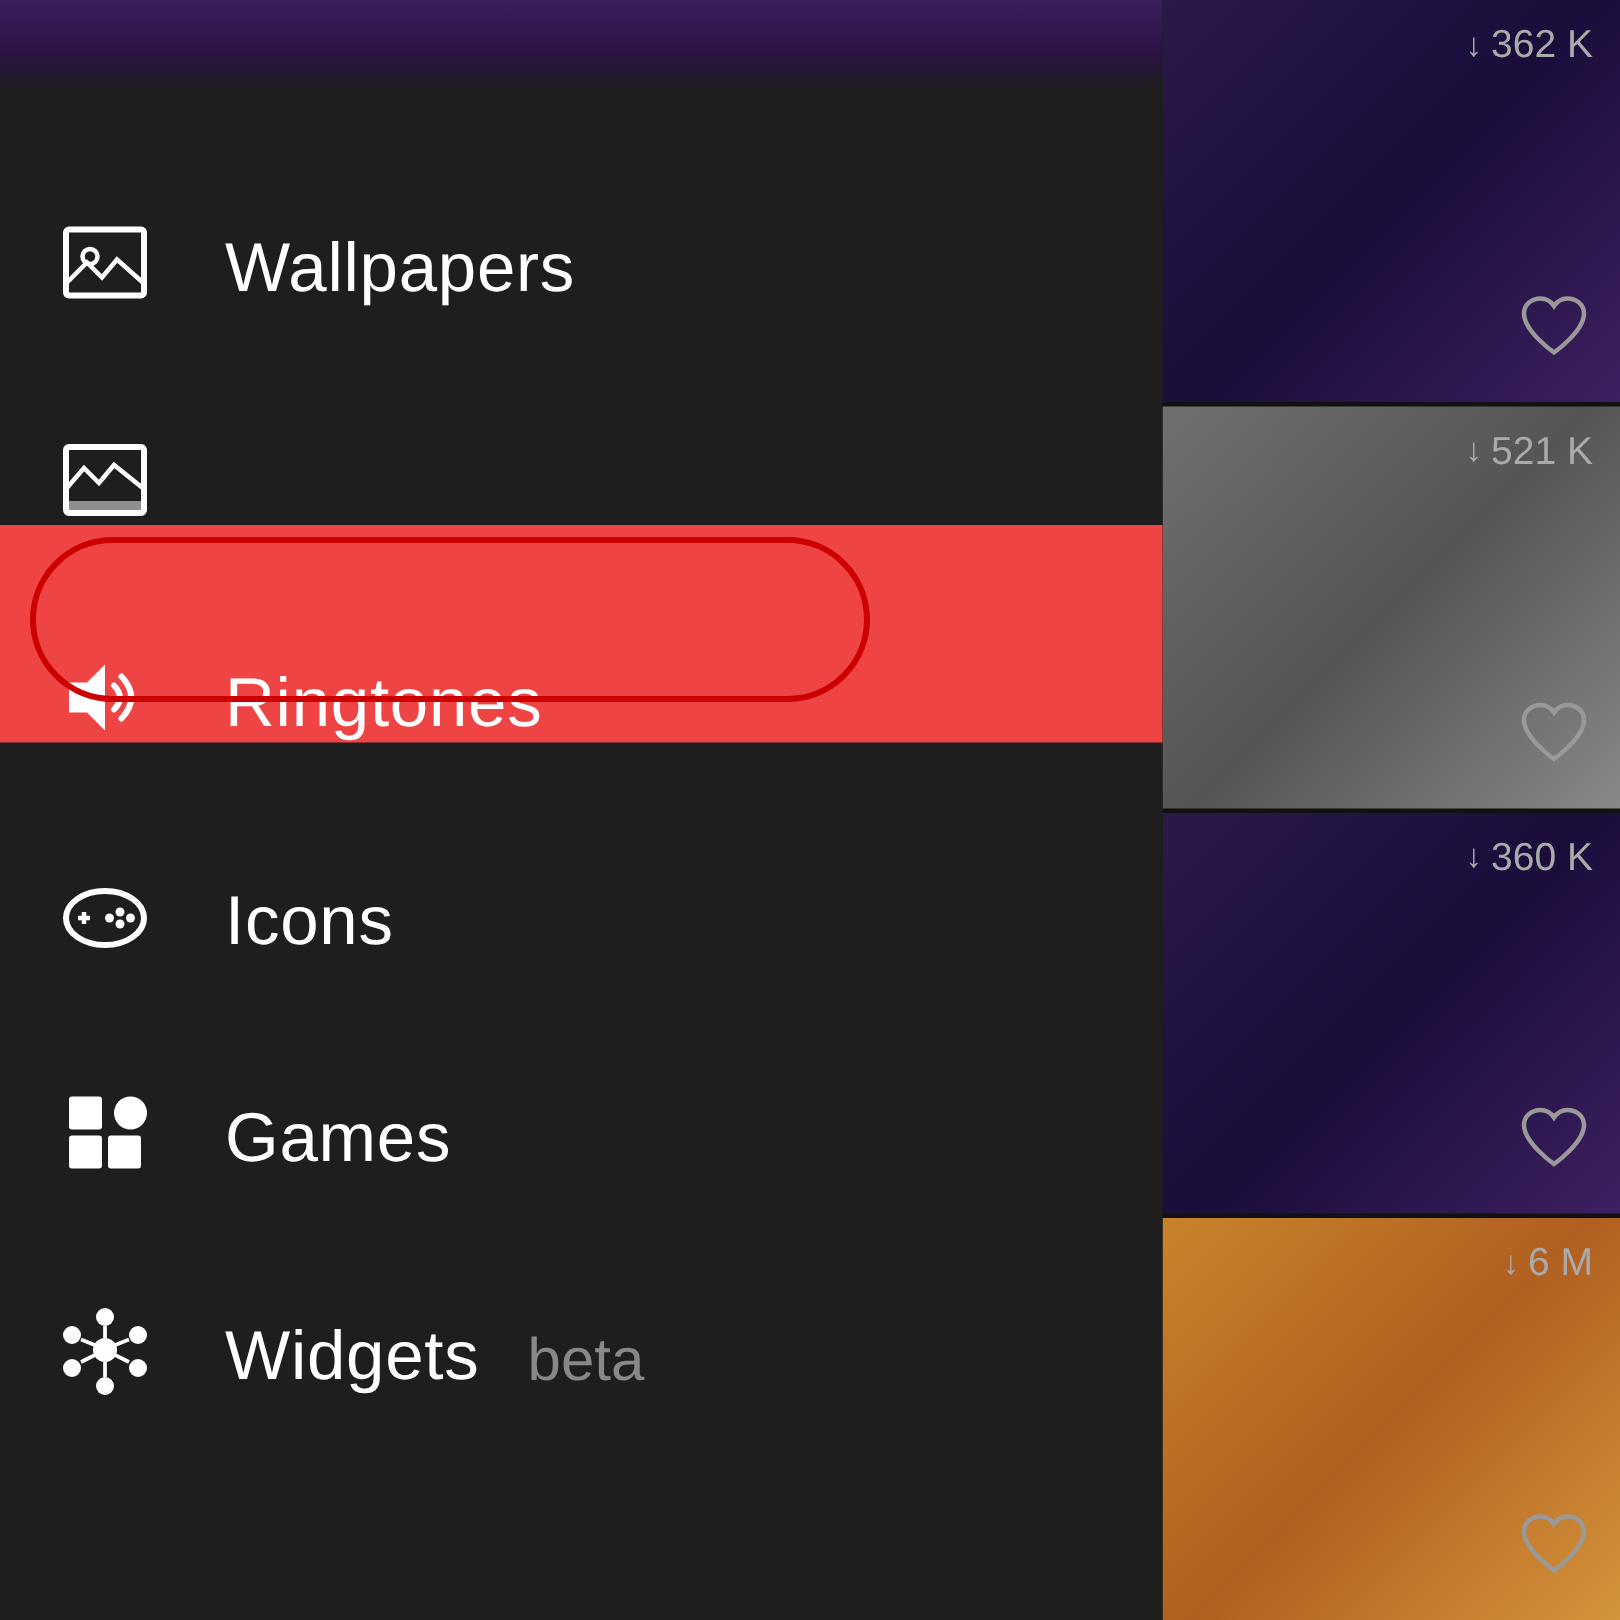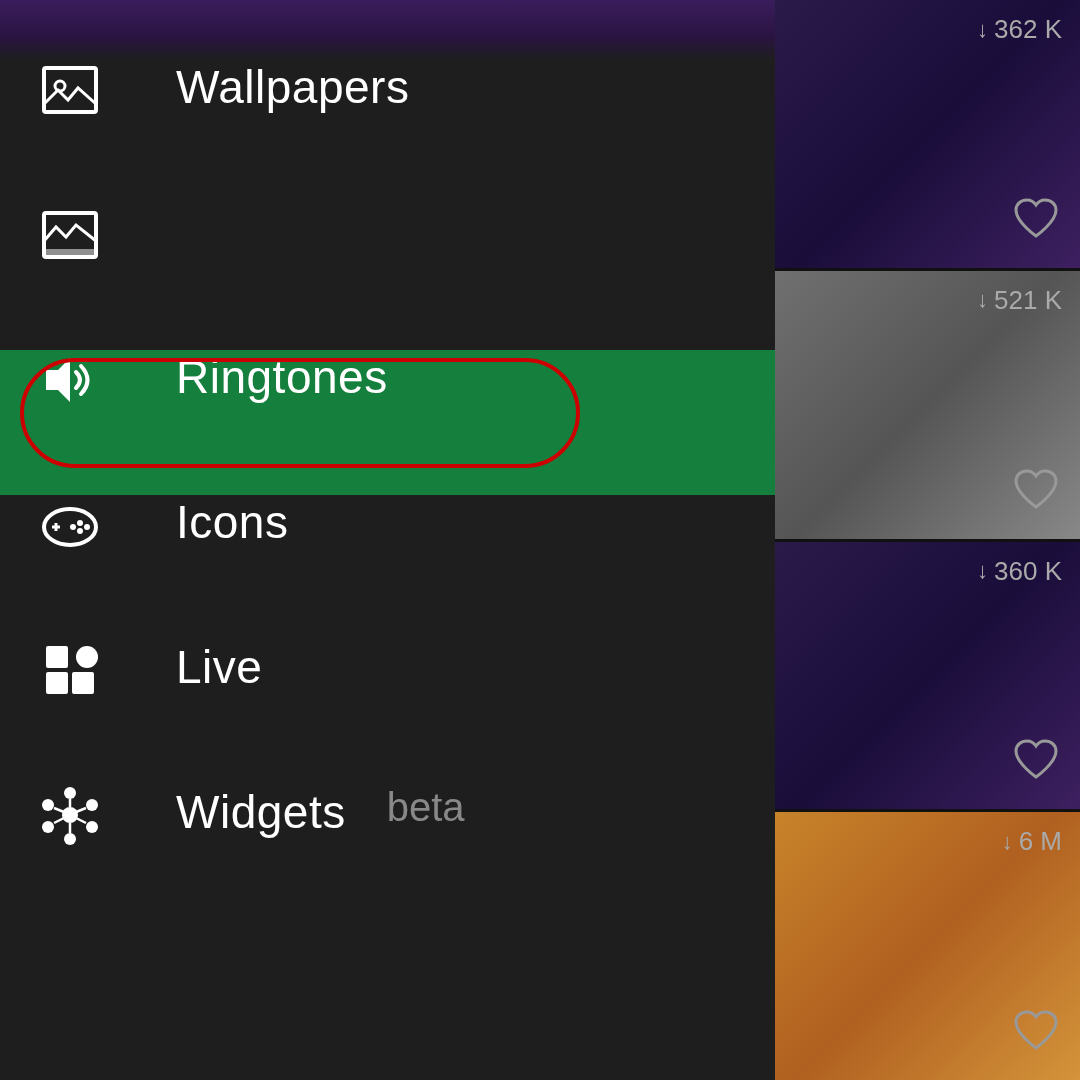--- a/index.html
+++ b/index.html
@@ -39,31 +39,30 @@
     }
 
     .menu-items {
       display: flex;
       flex-direction: column;
       flex: 1;
     }
 
     .menu-item {
       display: flex;
-      align-items: flex-start;
+      align-items: flex-end;
       padding: 0 40px;
       height: 145px;
       cursor: pointer;
       transition: background 0.1s;
       flex-shrink: 0;
-      gap: 26px;
     }
 
     .menu-item.active {
-      background: #15803d;
+      background: #ef4444;
     }
 
     .menu-icon {
       width: 80px;
       display: flex;
       align-items: center;
       justify-content: flex-start;
       flex-shrink: 0;
     }
 
@@ -77,21 +76,21 @@
       font-size: 46px;
       color: #ffffff;
       font-weight: 300;
       letter-spacing: 0.5px;
       margin-left: 30px;
     }
 
     .menu-label-beta {
       color: #888;
       font-size: 40px;
-      margin-left: 15px;
+      margin-left: 32px;
       font-weight: 300;
     }
 
     
     .ringtones-highlight {
       position: absolute;
       top: 358px;
       left: 20px;
       width: 560px;
       height: 110px;
@@ -237,21 +236,21 @@
       <div class="menu-item">
         <div class="menu-icon">
           <svg viewBox="0 0 60 60" xmlns="http://www.w3.org/2000/svg">
 
             <rect x="6" y="6" width="22" height="22" rx="2" fill="white"></rect>
             <circle cx="47" cy="17" r="11" fill="white"></circle>
             <rect x="6" y="32" width="22" height="22" rx="2" fill="white"></rect>
             <rect x="32" y="32" width="22" height="22" rx="2" fill="white"></rect>
           </svg>
         </div>
-        <span class="menu-label">Live</span>
+        <span class="menu-label">Games</span>
       </div>
 
       <div class="menu-item">
         <div class="menu-icon">
           <svg viewBox="0 0 60 60" xmlns="http://www.w3.org/2000/svg">
 
             <circle cx="30" cy="30" r="8" fill="white"></circle>
             <circle cx="30" cy="8" r="6" fill="white"></circle>
             <circle cx="52" cy="20" r="6" fill="white"></circle>
             <circle cx="52" cy="42" r="6" fill="white"></circle>

